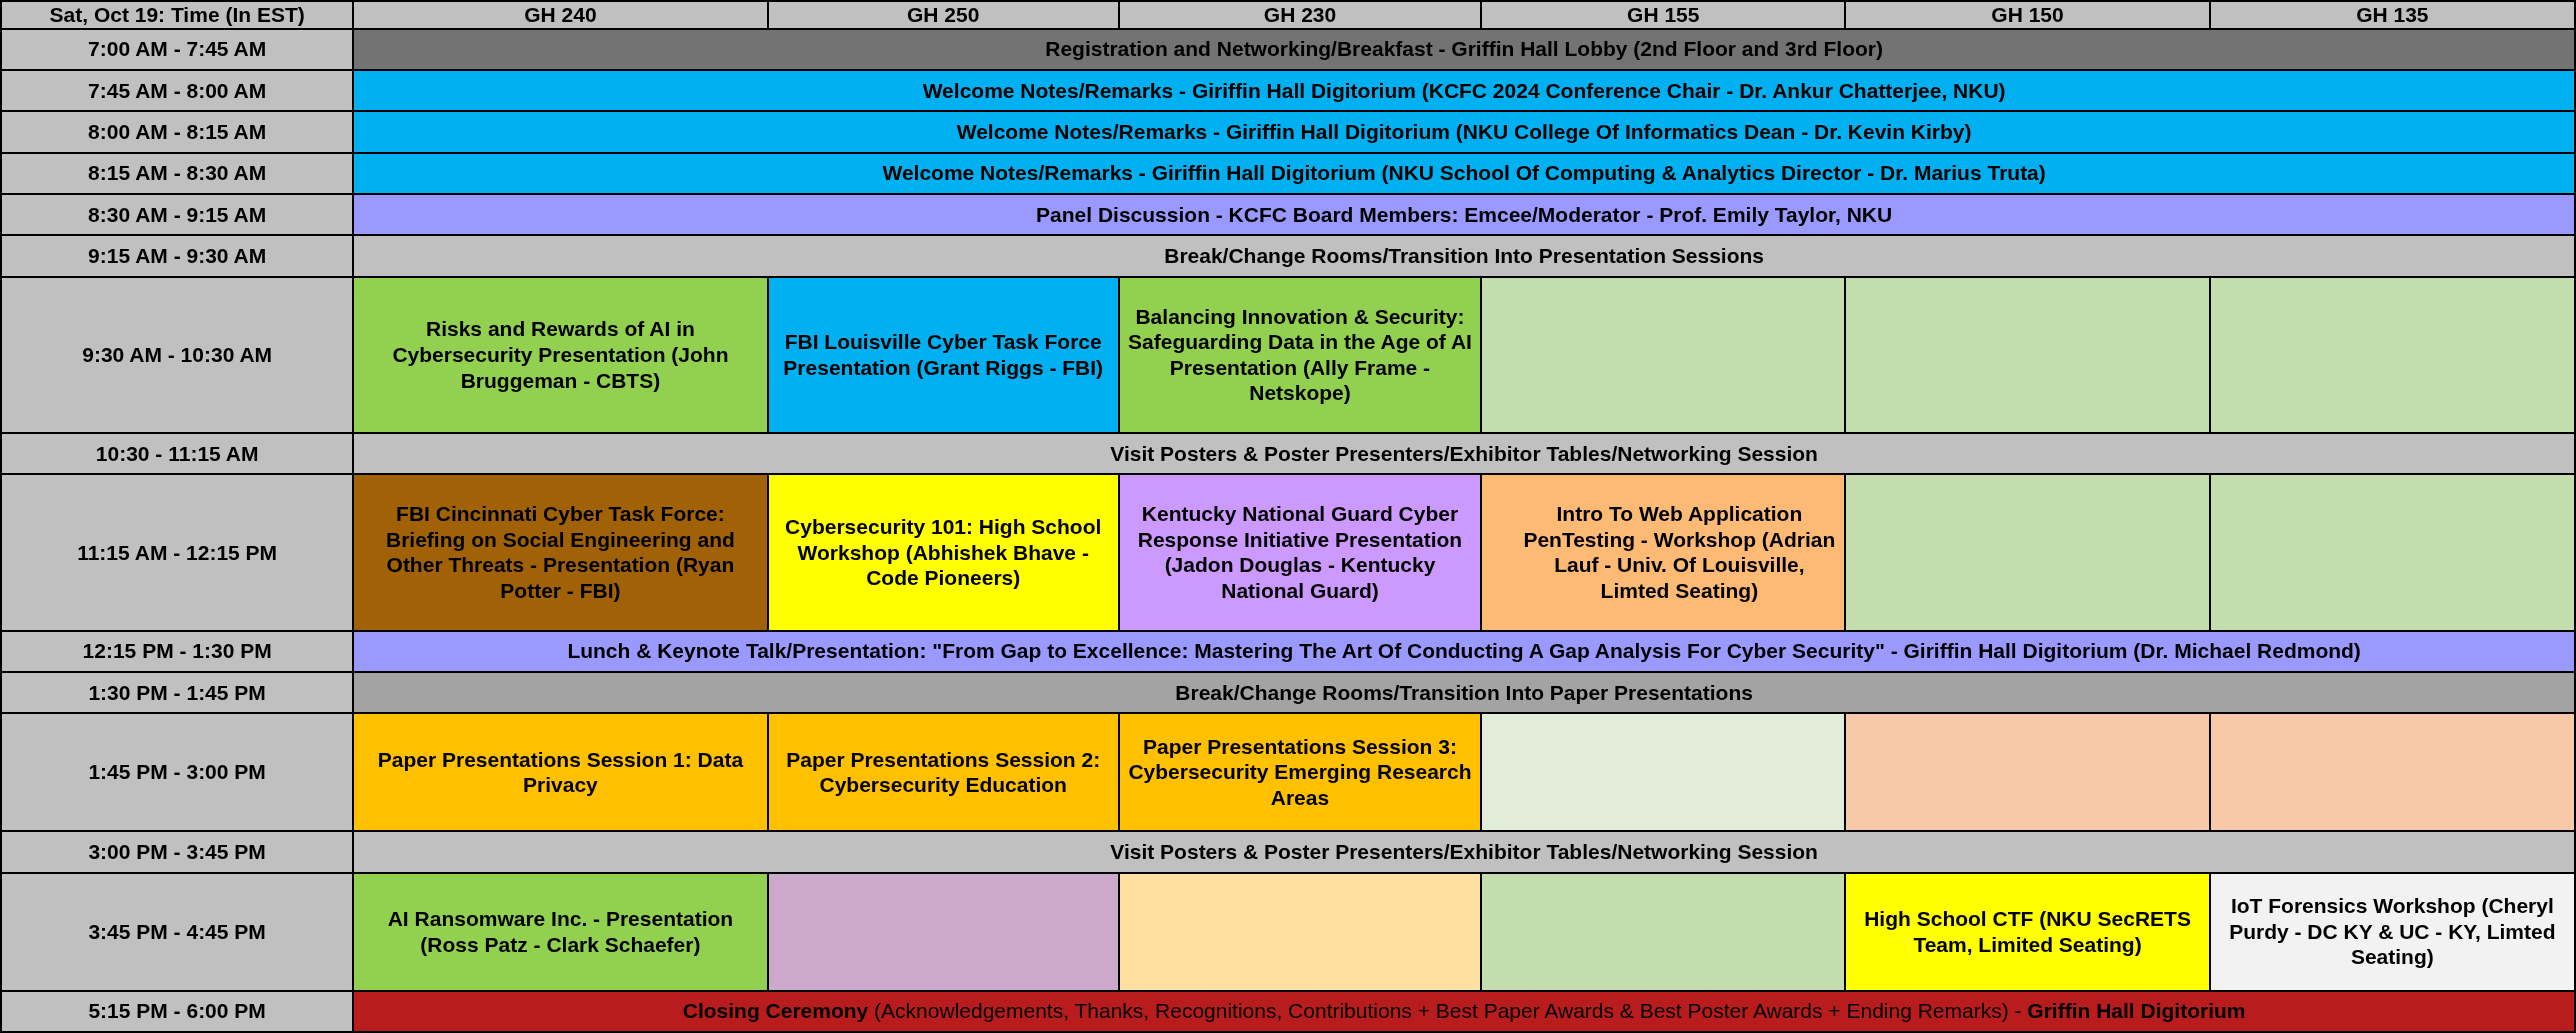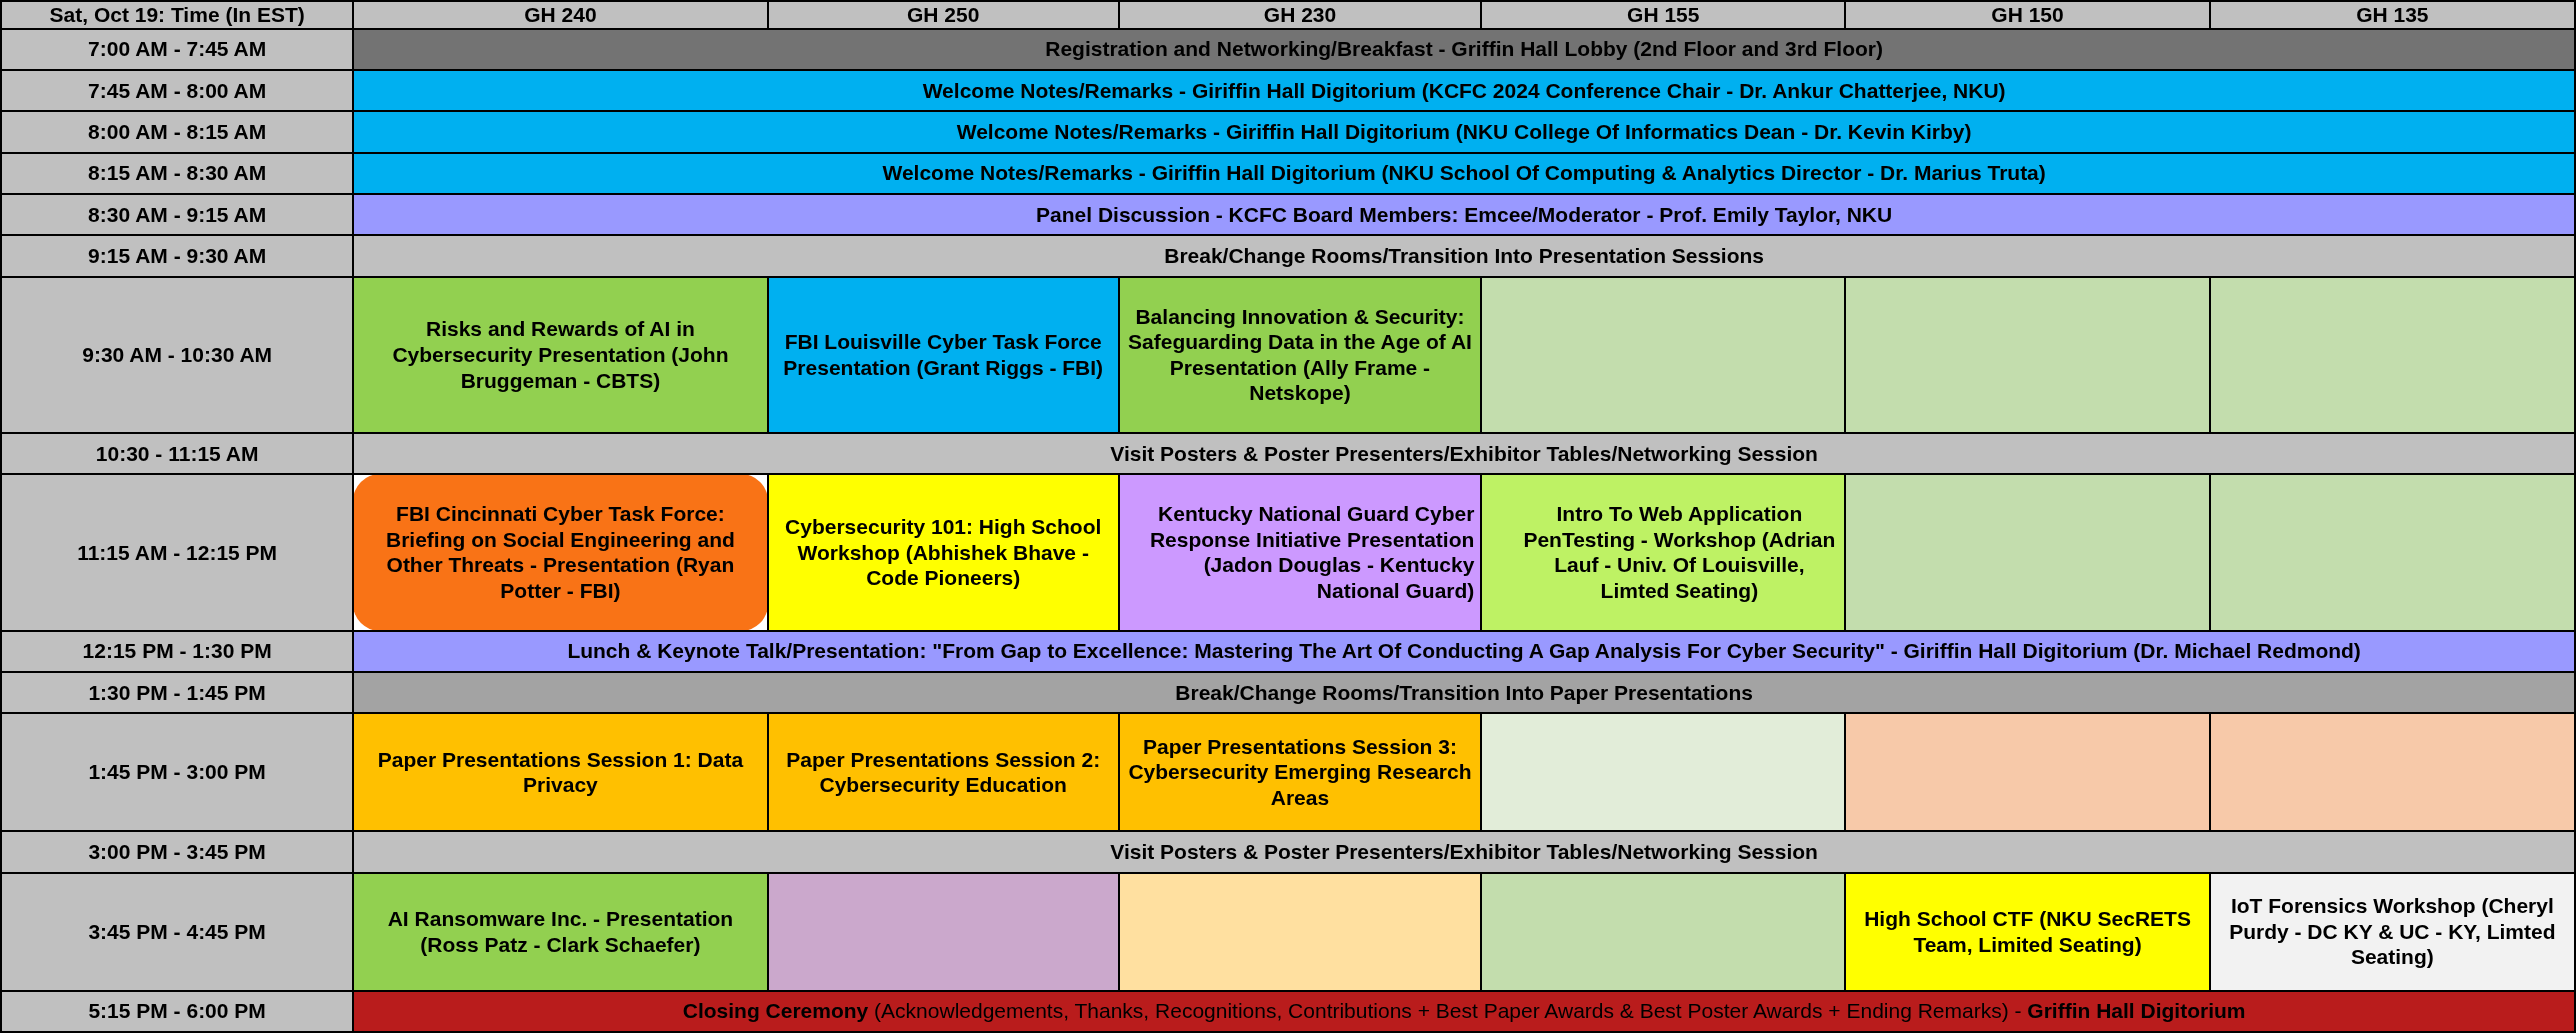--- a/index.html
+++ b/index.html
@@ -105,24 +105,24 @@
         <td class="full wide-line" style="background: rgb(195, 221, 173);"></td>
         <td class="full wide-line" style="background: rgb(195, 221, 173);"></td>
         <td class="full wide-line" style="background: rgb(195, 221, 173);"></td>
       </tr>
       <tr>
         <td class="timecell">10:30 - 11:15 AM</td>
         <td colspan="6" class="full" style="background: rgb(192, 192, 192);">Visit Posters &amp; Poster Presenters/Exhibitor Tables/Networking Session</td>
       </tr>
       <tr>
         <td class="timecell">11:15 AM - 12:15 PM</td>
-        <td class="full wide-line" style="background: #f97316; border-radius: 27px;">FBI Cincinnati Cyber Task Force: Briefing on Social Engineering and Other Threats - Presentation (Ryan Potter - FBI)</td>
+        <td class="full wide-line" style="background: #a16207;">FBI Cincinnati Cyber Task Force: Briefing on Social Engineering and Other Threats - Presentation (Ryan Potter - FBI)</td>
         <td class="full wide-line" style="background: rgb(255, 255, 0);">Cybersecurity 101: High School Workshop (Abhishek Bhave - Code Pioneers)</td>
-        <td class="full wide-line" style="background: rgb(204, 153, 255); text-align: right;">Kentucky National Guard Cyber Response Initiative Presentation (Jadon Douglas - Kentucky National Guard)</td>
-        <td class="full wide-line" style="background: #bef264; padding-left: 38px;">Intro To Web Application PenTesting - Workshop (Adrian Lauf - Univ. Of Louisville, Limted Seating)</td>
+        <td class="full wide-line" style="background: rgb(204, 153, 255);">Kentucky National Guard Cyber Response Initiative Presentation (Jadon Douglas - Kentucky National Guard)</td>
+        <td class="full wide-line" style="background: #fdba74; padding-left: 38px;">Intro To Web Application PenTesting - Workshop (Adrian Lauf - Univ. Of Louisville, Limted Seating)</td>
         <td class="full wide-line" style="background: rgb(195, 221, 173);"></td>
         <td class="full wide-line" style="background: rgb(195, 221, 173);"></td>
       </tr>
       <tr>
         <td class="timecell">12:15 PM - 1:30 PM</td>
         <td colspan="6" class="full" style="background: rgb(153, 153, 255);">Lunch &amp; Keynote Talk/Presentation: "From Gap to Excellence: Mastering The Art Of Conducting A Gap Analysis For Cyber Security" - Giriffin Hall Digitorium (Dr. Michael Redmond)</td>
       </tr>
       <tr>
         <td class="timecell">1:30 PM - 1:45 PM</td>
         <td colspan="6" class="full" style="background: #a3a3a3;">Break/Change Rooms/Transition Into Paper Presentations</td>

